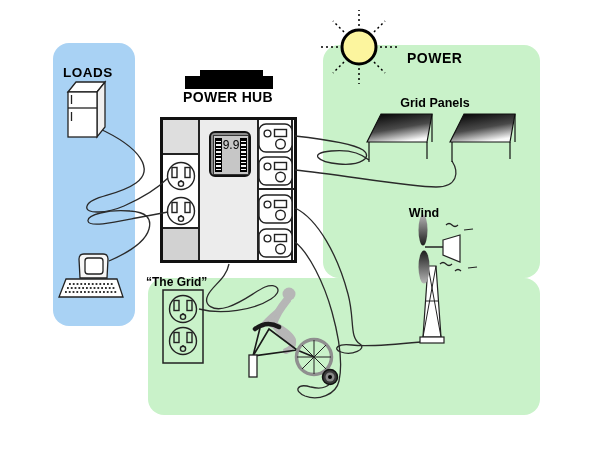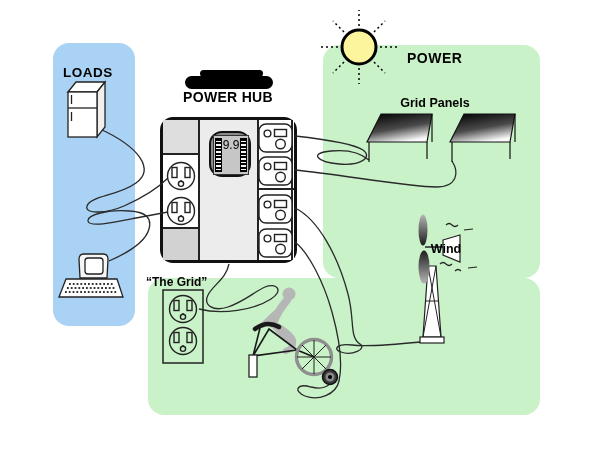--- a/index.html
+++ b/index.html
@@ -28,25 +28,25 @@
          background:repeating-linear-gradient(180deg,#000 0 2px,#f5f5f5 2px 3.5px);}
   .strip-l{left:1px;} .strip-r{right:1px;}
   .disp-value{position:absolute;left:0;right:0;top:2px;text-align:center;font-size:12px;color:#000;}
   .redact-top{left:200px;top:70px;width:63px;height:7px;background:#000;}
   .redact-main{left:185px;top:76px;width:88px;height:13px;background:#000;}
   .lbl{position:absolute;font-weight:bold;white-space:nowrap;}
   .lbl-loads{left:63px;top:53px;font-size:13.5px;letter-spacing:0.5px;margin-top:12px;}
   .lbl-hub{left:228px;top:89px;font-size:14px;transform:translateX(-50%);letter-spacing:0.3px;}
   .lbl-energy{left:407px;top:50px;font-size:14px;letter-spacing:0.5px;}
   .lbl-solar{left:435px;top:96px;font-size:12.5px;transform:translateX(-50%);}
-  .lbl-wind{left:446px;top:206px;font-size:12.5px;transform:translateX(-50%);margin-top:36px;}
+  .lbl-wind{left:424px;top:206px;font-size:12.5px;transform:translateX(-50%);}
   .lbl-people{left:290px;top:383px;font-size:12.5px;transform:translateX(-50%);}
   .lbl-grid{left:146px;top:275px;font-size:12px;}
   svg.art{position:absolute;left:0;top:0;z-index:3;}
-  .layer1{z-index:1;} .layer2{z-index:2;border-radius:13px;} .layer4{z-index:4;}
+  .layer1{z-index:1;} .layer2{z-index:2;} .layer4{z-index:4;}
 </style>
 </head>
 <body>
 
 <div class="canvas">
 
   <div class="roundbox loads-box layer1"></div>
   <div class="roundbox energy-box-top layer1"></div>
   <div class="roundbox energy-box-bottom layer1"></div>
 

